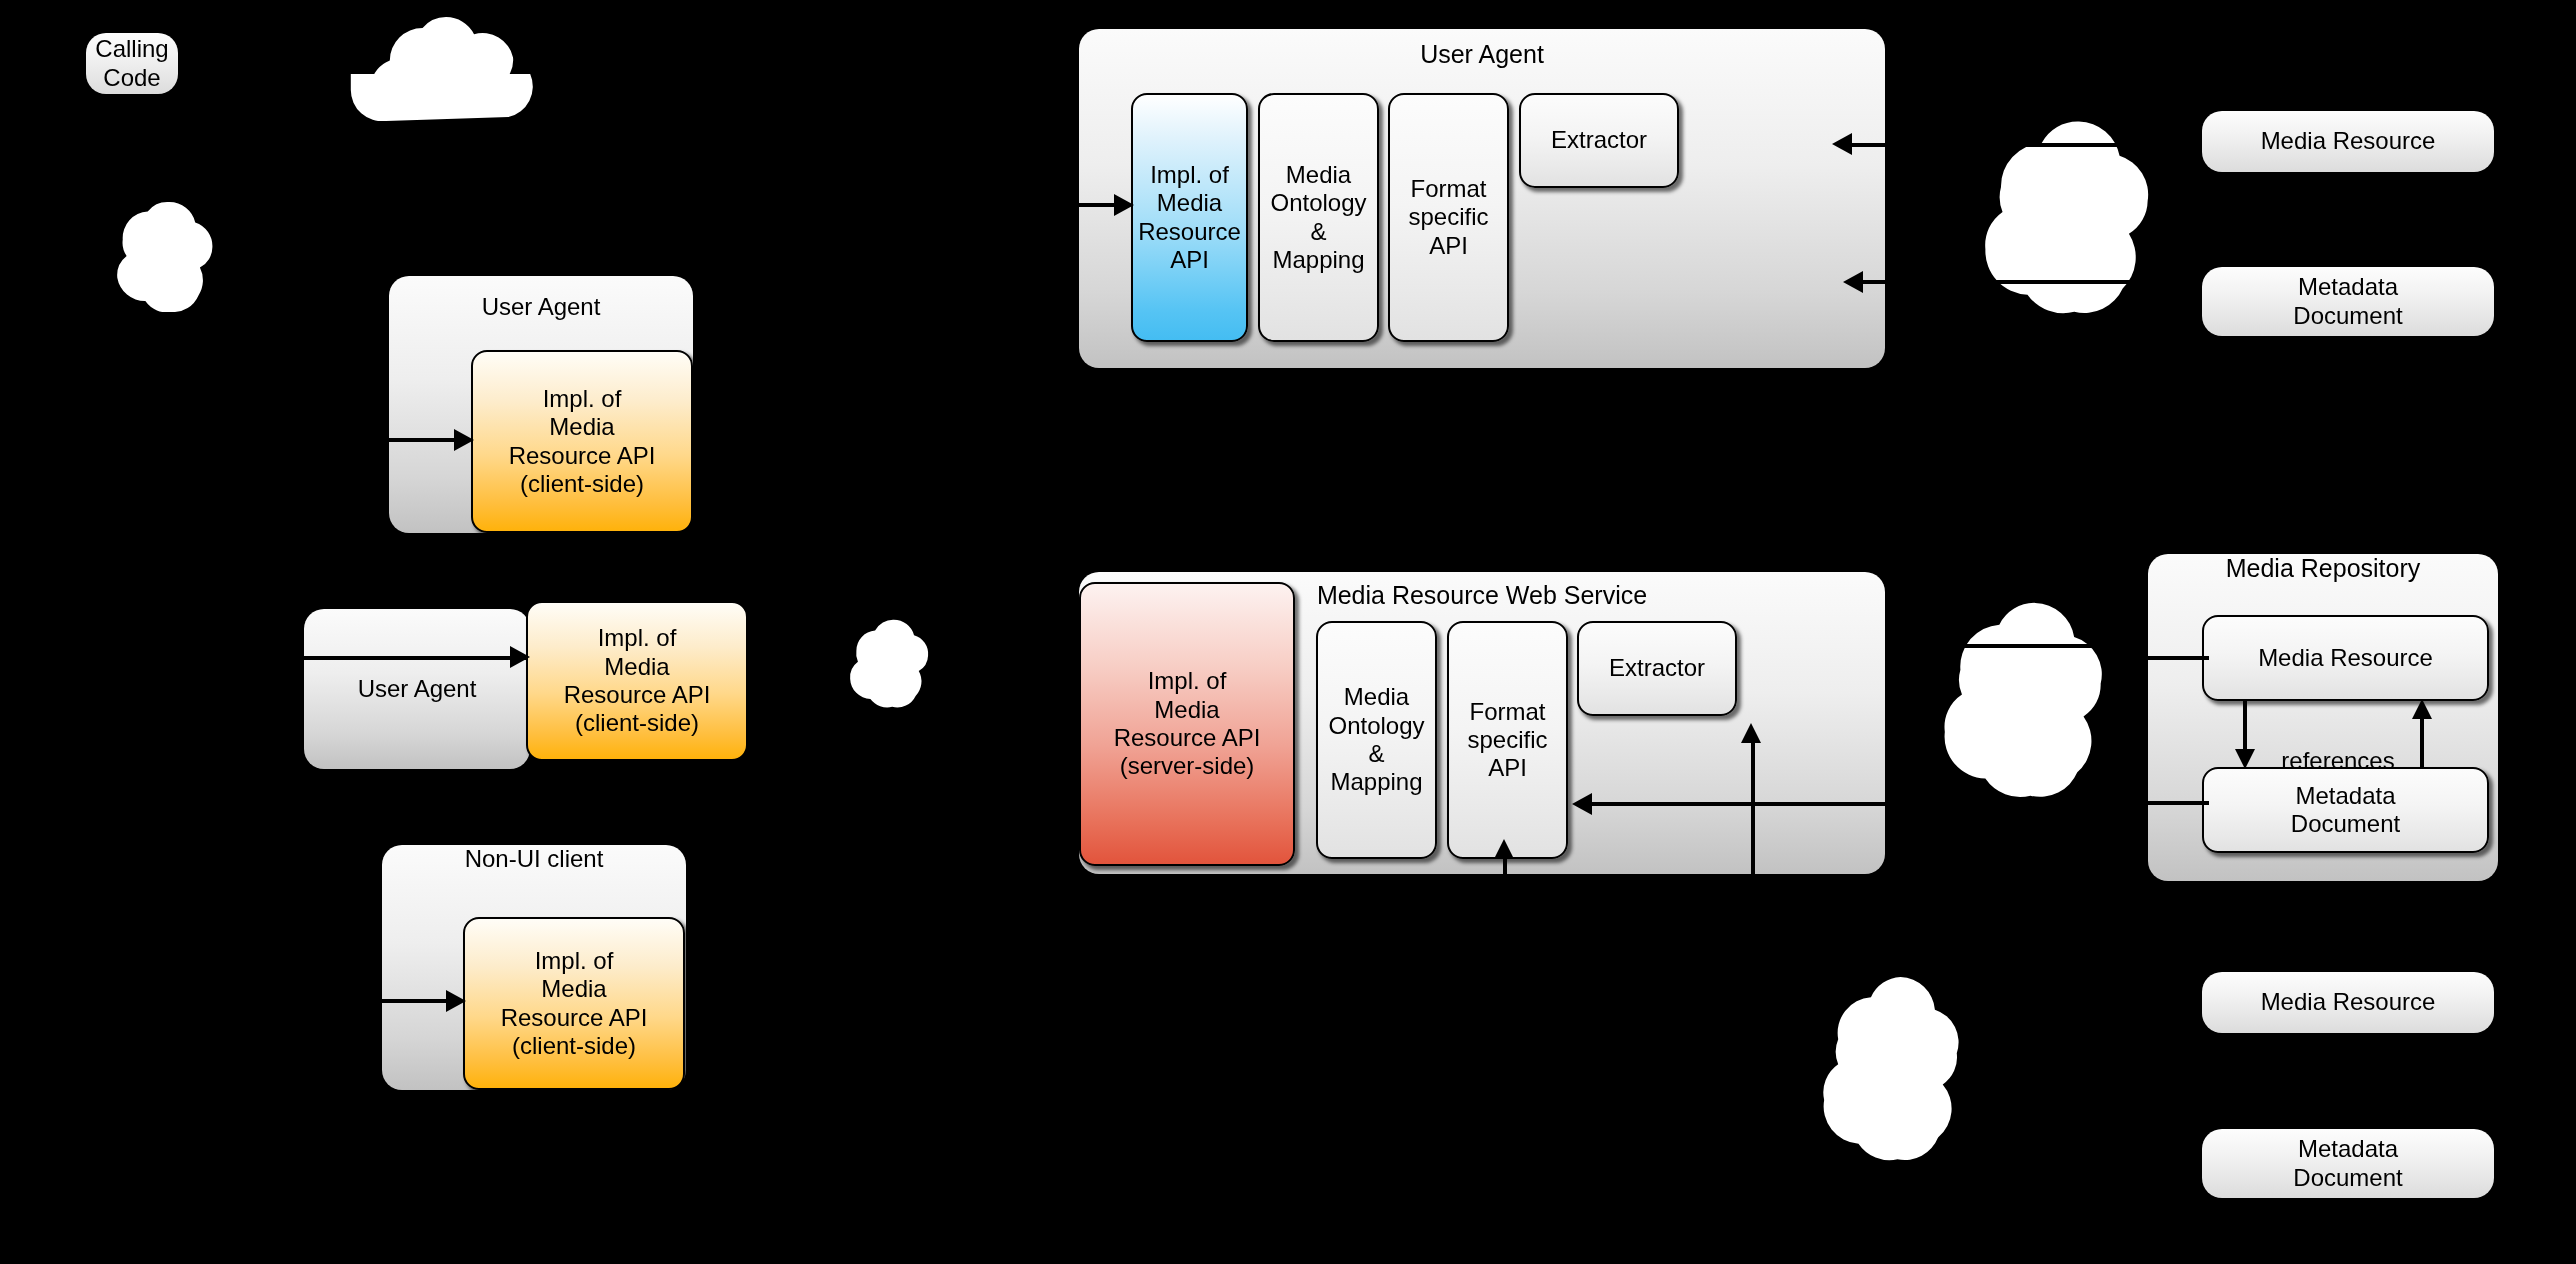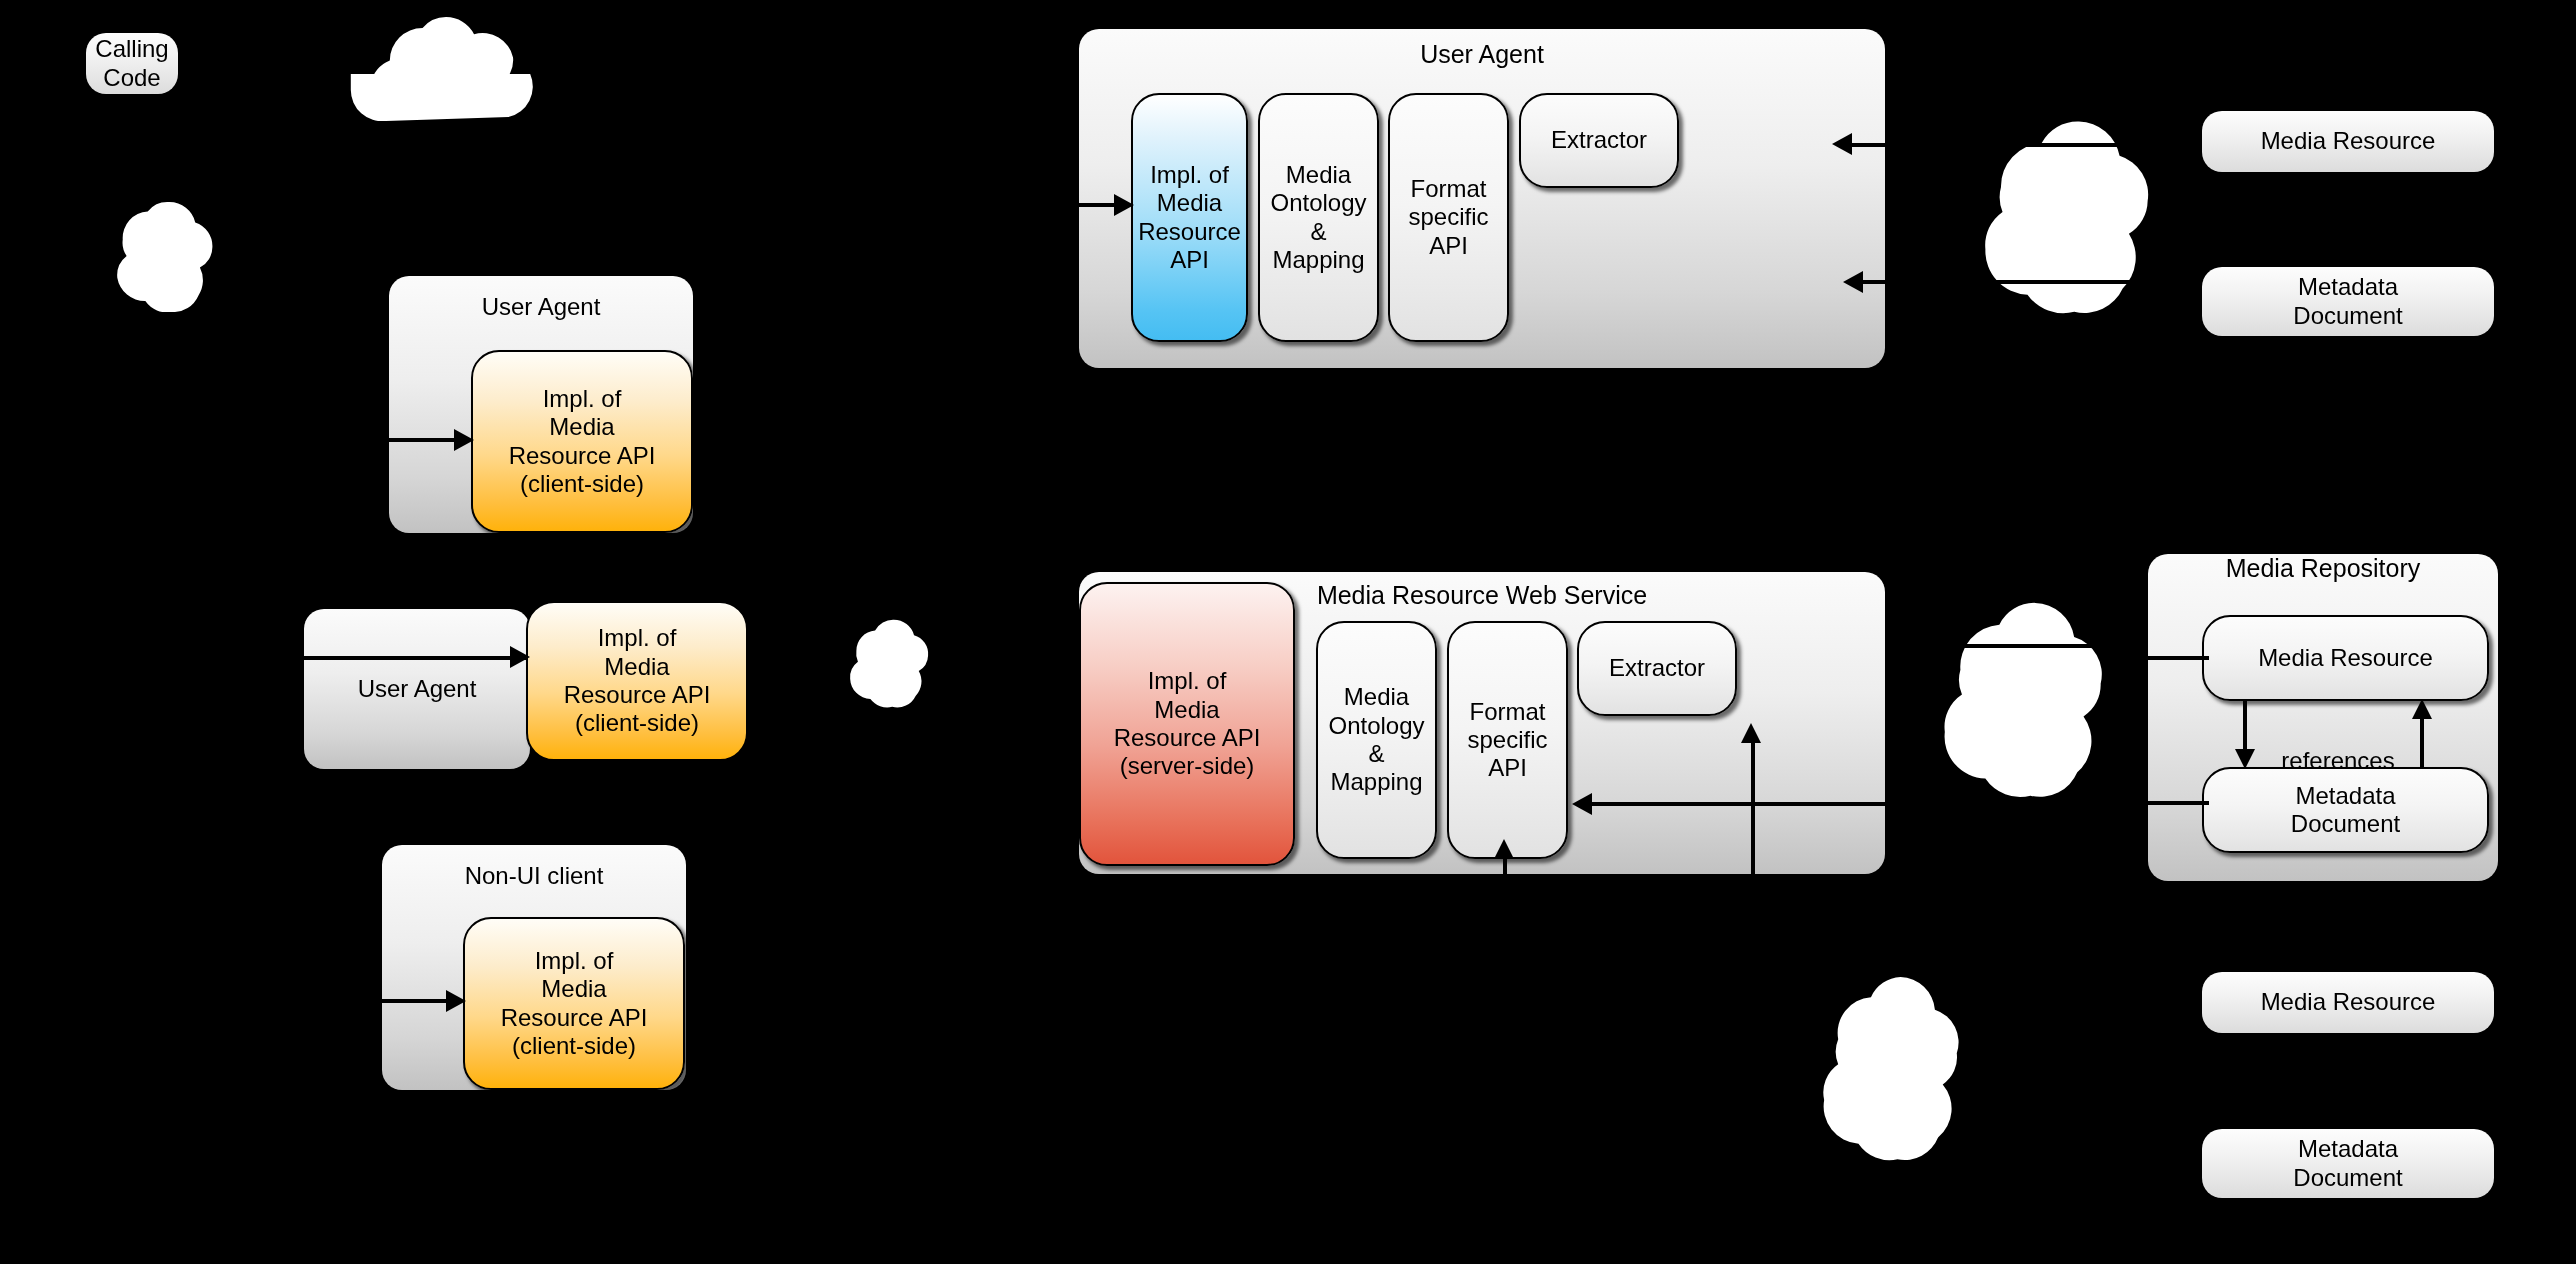--- a/index.html
+++ b/index.html
@@ -22,21 +22,21 @@
   .group{
     background:linear-gradient(180deg,#fbfbfb 0%,#eeeeee 40%,#d6d6d6 78%,#c2c2c2 100%);
     box-shadow:3.9px 4.7px 5.5px rgba(0,0,0,.55);
     border:none;border-radius:20px;
   }
   
   .comp{
     background:linear-gradient(180deg,#fcfcfc 0%,#f4f4f4 45%,#e9e9e9 80%,#e2e2e2 100%);
     border:2.3px solid #000;
     box-shadow:3.1px 3.9px 3.9px rgba(0,0,0,.55);
-    border-radius:28px;
+    border-radius:16px;
   }
   .comp.blue{
     background:linear-gradient(180deg,#ffffff 0%,#dff2fc 18%,#9fddf8 55%,#56c4f4 88%,#44bdf2 100%);
   }
   .comp.red{
     background:linear-gradient(180deg,#fdf2f0 0%,#f7cdc4 30%,#f0a294 58%,#e8715a 85%,#e2543c 100%);
   }
   .comp.orange{
     background:linear-gradient(180deg,#fffdf7 0%,#fdeccb 28%,#ffd88a 58%,#ffbe3c 85%,#ffb20b 100%);
   }
@@ -137,21 +137,21 @@
   <div class="node comp orange t31" style="left:526px;top:601px;width:222px;height:160px;">
     <span class="lbl">Impl. of
 Media
 Resource API
 (client-side)</span>
   </div>
   <div class="ln hline" style="left:304px;top:656px;width:222px;"></div>
   <div class="ahead right" style="left:510px;top:646px;"></div>
 
   <div class="node group" style="left:382px;top:845px;width:304px;height:245px;align-items:flex-start;">
-    <span class="lbl t31" style="margin-top:17px;">Non-UI client</span>
+    <span class="lbl t31" style="">Non-UI client</span>
   </div>
   <div class="node comp orange t31" style="left:463px;top:917px;width:222px;height:173px;">
     <span class="lbl">Impl. of
 Media
 Resource API
 (client-side)</span>
   </div>
   <div class="ln hline" style="left:382px;top:999px;width:67px;"></div>
   <div class="ahead right" style="left:446px;top:990px;"></div>
 

